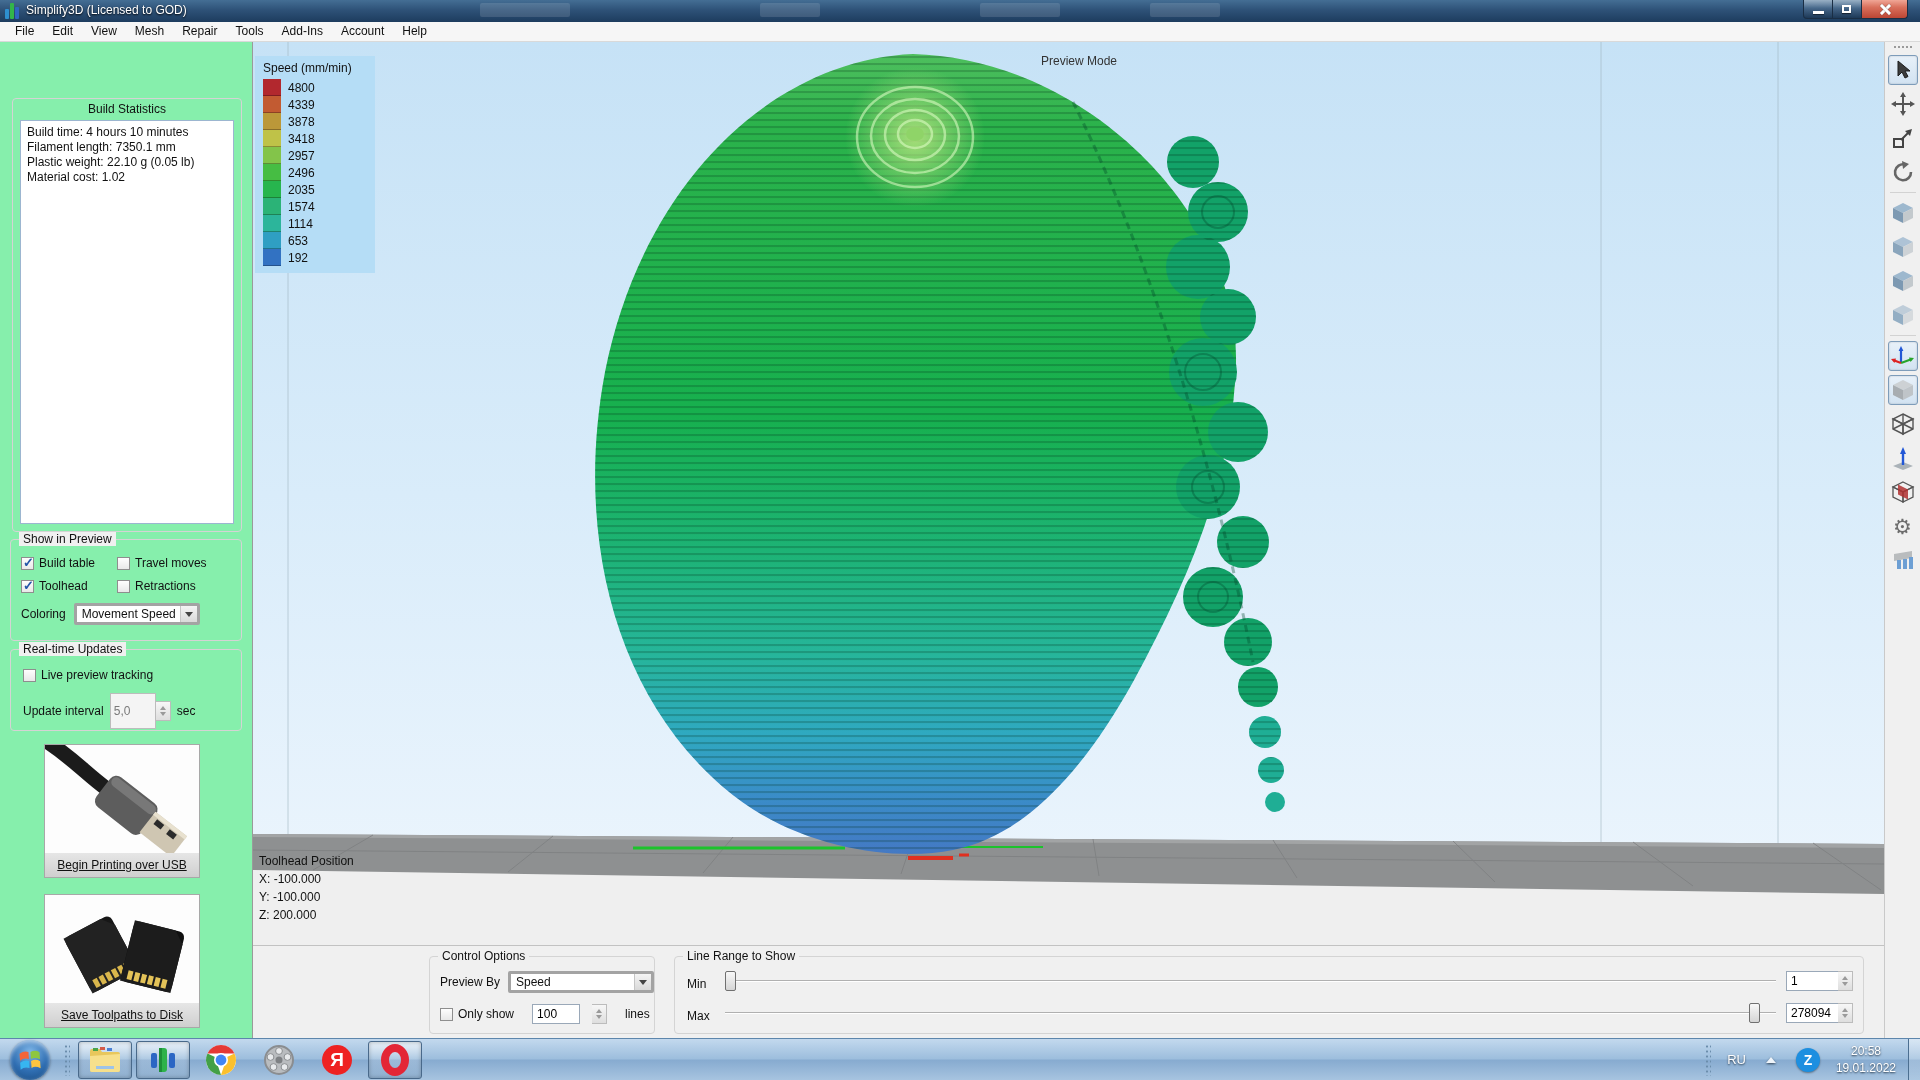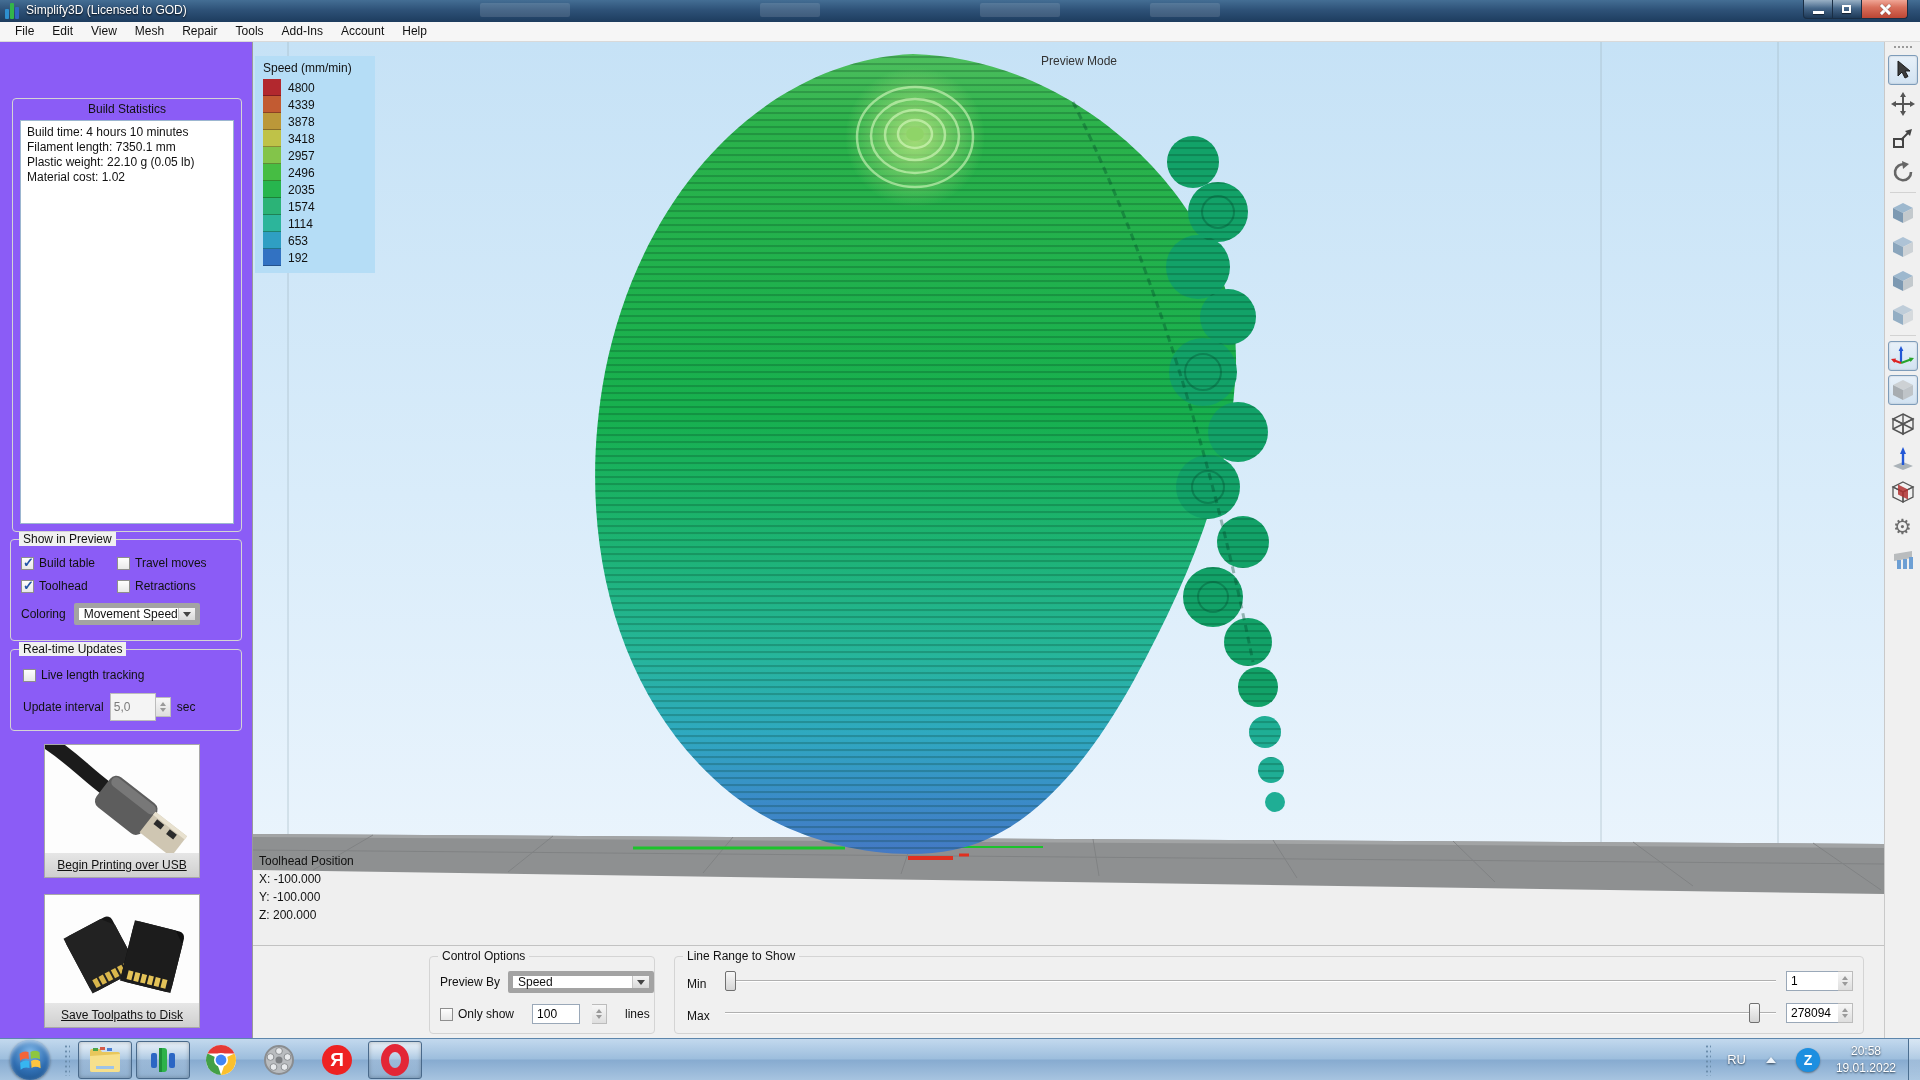--- a/index.html
+++ b/index.html
@@ -23,38 +23,38 @@
   .glyph-res { position:absolute; left:9px; top:5px; width:9px; height:8px; border:2px solid #fff; box-shadow:0 1px 1px rgba(0,0,0,.5); }
   .glyph-x { position:absolute; left:17px; top:4px; width:12px; height:11px; }
   .glyph-x::before,.glyph-x::after { content:""; position:absolute; left:5px; top:-1px; width:3px; height:13px; background:#fff; box-shadow:0 0 1px rgba(0,0,0,.6); }
   .glyph-x::before { transform:rotate(45deg); } .glyph-x::after { transform:rotate(-45deg); }
 
   
   #menubar { position:absolute; left:0; top:22px; width:1920px; height:20px; background:#f6f6f6; border-bottom:1px solid #d9d9d9; display:flex; align-items:flex-start; padding-left:6px; }
   .menu-item { padding:2px 9px; cursor:default; }
 
   
-  #leftpanel { position:absolute; left:0; top:42px; width:253px; height:996px; background:#8b5cf6; border-right:1px solid #9a9a9a; }
+  #leftpanel { position:absolute; left:0; top:42px; width:253px; height:996px; background:#86efac; border-right:1px solid #9a9a9a; }
   .groupbox { position:absolute; border:1px solid #d4d4d4; border-radius:4px; }
   .legendcap { position:absolute; top:-8px; left:8px; background:#f0f0f0; padding:0 4px; }
   .stats-grp { left:12px; top:56px; width:230px; height:434px; }
   .stats-title { text-align:center; padding-top:3px; }
   .stats-box { position:absolute; left:7px; top:21px; right:7px; bottom:7px; background:#fff; border:1px solid #9cb6d0; padding:4px 6px; line-height:15px; }
   .sip-grp { left:10px; top:497px; width:232px; height:102px; padding:16px 10px 0 10px; }
   .chk-grid { display:grid; grid-template-columns:96px 1fr; row-gap:9px; }
   .chk { display:flex; align-items:center; gap:5px; cursor:default; }
   .chk .box { width:13px; height:13px; border:1px solid #8e8e8e; background:linear-gradient(180deg,#fefefe,#e8e8e8); position:relative; flex:none; }
   .chk .box.checked::after { content:"✓"; position:absolute; left:1px; top:-3px; color:#2456a8; font-weight:bold; font-size:13px; }
   .coloring-row { display:flex; align-items:center; gap:8px; margin-top:10px; }
-  .combo { height:22px; background:#fff; border:5px solid #a3a3a3; border-radius:2px; position:relative; display:flex; align-items:center; padding-left:5px; cursor:default; }
+  .combo { height:22px; background:#fff; border:3px solid #a3a3a3; border-radius:2px; position:relative; display:flex; align-items:center; padding-left:5px; cursor:default; }
   .combo .arrow-zone { position:absolute; right:0; top:0; bottom:0; width:17px; background:linear-gradient(180deg,#f4f4f4,#d9d9d9); border-left:1px solid #c5c5c5; display:flex; align-items:center; justify-content:center; }
   .combo .arr { width:0; height:0; border-left:4px solid transparent; border-right:4px solid transparent; border-top:5px solid #444; }
   .rtu-grp { left:10px; top:607px; width:232px; height:82px; padding:18px 10px 0 12px; }
   .interval-row { display:flex; align-items:center; gap:6px; margin-top:11px; }
-  .spin-input { width:46px; height:28px; border:1px solid #bcbcbc; background:#f4f4f4; color:#7a7a7a; padding:0 3px; font-family:"Liberation Sans",sans-serif; font-size:12px; }
+  .spin-input { width:46px; height:36px; border:1px solid #bcbcbc; background:#f4f4f4; color:#7a7a7a; padding:0 3px; font-family:"Liberation Sans",sans-serif; font-size:12px; }
   .spin-btns { width:15px; height:20px; border:1px solid #bcbcbc; border-left:none; background:linear-gradient(180deg,#f7f7f7,#dedede); display:flex; flex-direction:column; align-items:center; justify-content:center; margin-left:-6px; }
   .spin-btns i { width:0; height:0; border-left:3px solid transparent; border-right:3px solid transparent; display:block; margin:1px 0; }
   .spin-up { border-bottom:4px solid #9a9a9a; } .spin-dn { border-top:4px solid #9a9a9a; }
   .img-btn { position:absolute; left:44px; width:156px; height:134px; border:1px solid #a8a8a8; background:#fff; cursor:pointer; }
   .img-area { position:absolute; inset:0 0 24px 0; overflow:hidden; background:#fdfdfd; }
   .img-cap { position:absolute; left:0; right:0; bottom:0; height:24px; background:linear-gradient(180deg,#e6e6e6,#cfcfcf); display:flex; align-items:center; justify-content:center;text-decoration:underline; }
   .usb-btn { top:702px; } .disk-btn { top:852px; }
   .exit-btn { position:absolute; left:24px; top:1002px; width:196px; height:30px; border:1px solid #8e8e8e; border-radius:3px; background:linear-gradient(180deg,#fdfdfd,#e3e3e3); display:flex; align-items:center; justify-content:center; gap:8px; cursor:pointer; }
   .exit-arrow { color:#3cb043; font-size:19px; font-weight:bold; line-height:14px; }
 
@@ -197,21 +197,21 @@
               <i class="arr"></i>
             </span>
         </div>
       </div>
     </div>
 
     <div class="groupbox rtu-grp">
       <span class="legendcap">Real-time Updates</span>
       <label class="chk">
         <span class="box"></span>
-        <span>Live length tracking</span>
+        <span>Live preview tracking</span>
       </label>
       <div class="interval-row">
         <span>Update interval</span>
         <input class="spin-input" disabled="" value="5,0" style="">
         <span class="spin-btns">
             <i class="spin-up"></i>
             <i class="spin-dn"></i>
           </span>
         <span>sec</span>
       </div>

